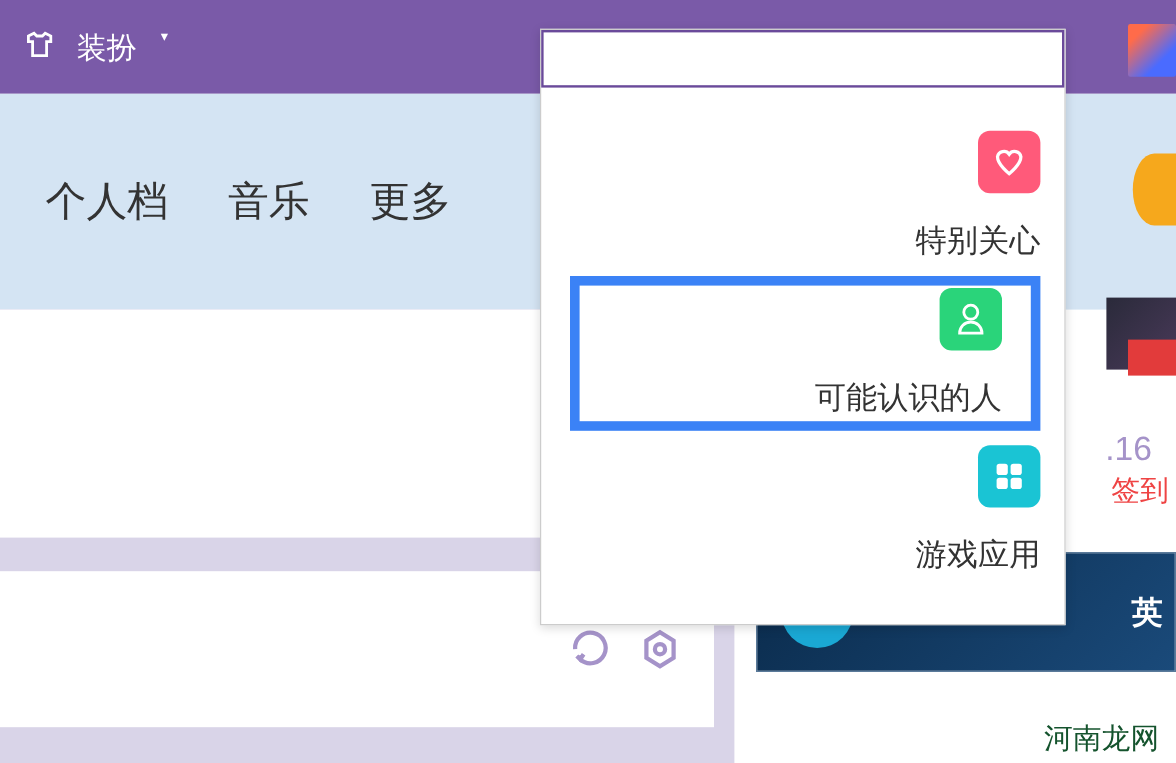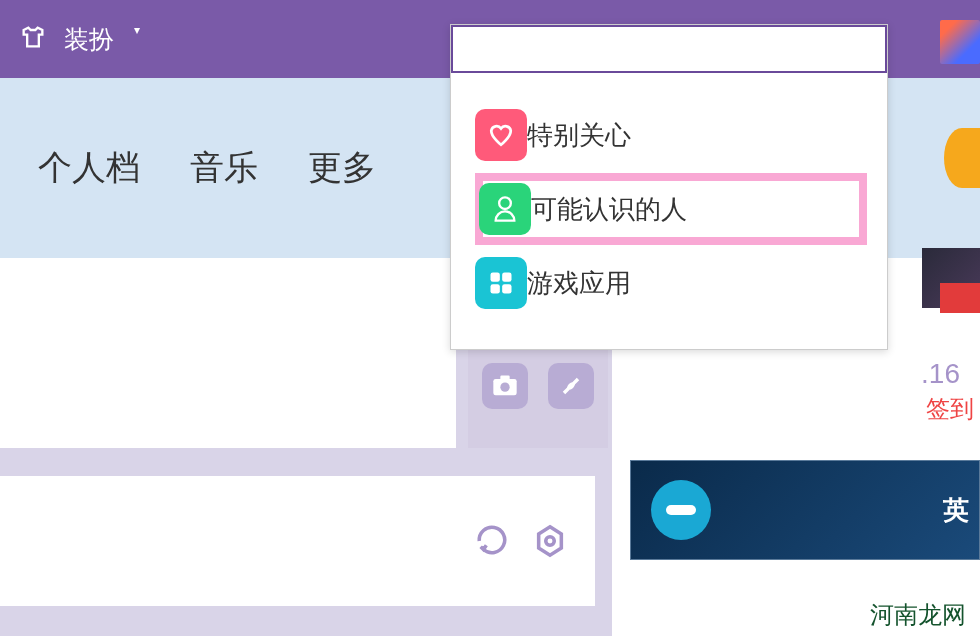--- a/index.html
+++ b/index.html
@@ -210,43 +210,45 @@
       border: 2px solid #6a4a9a;
       padding: 0 8px;
       font-size: 20px;
       outline: none;
     }
     .dropdown-body {
       padding: 24px 20px 28px 24px;
     }
     .dropdown-item {
       display: flex;
-      align-items: center;
+      align-items: flex-end;
+      gap: 22px;
       padding: 12px 0;
       cursor: pointer;
+      flex-direction: column;
     }
     .dropdown-icon {
       width: 52px;
       height: 52px;
       border-radius: 10px;
       display: flex;
       align-items: center;
       justify-content: center;
       flex-shrink: 0;
     }
     .icon-heart { background: #ff5a7a; }
     .icon-person { background: #2ad47a; }
     .icon-apps { background: #1ac4d4; }
     .dropdown-label {
       font-size: 26px;
       color: #333;
     }
     .highlighted {
-      border: 8px solid #f9a8d4;
-      padding: 2px 8px 2px 0;
+      border: 8px solid #3b82f6;
+      padding: 2px 24px 2px 0;
       position: relative;
     }
     .highlighted .dropdown-icon {
       margin-left: -4px;
     }
     .watermark {
       position: absolute;
       right: 8px;
       bottom: 4px;
       font-size: 24px;

